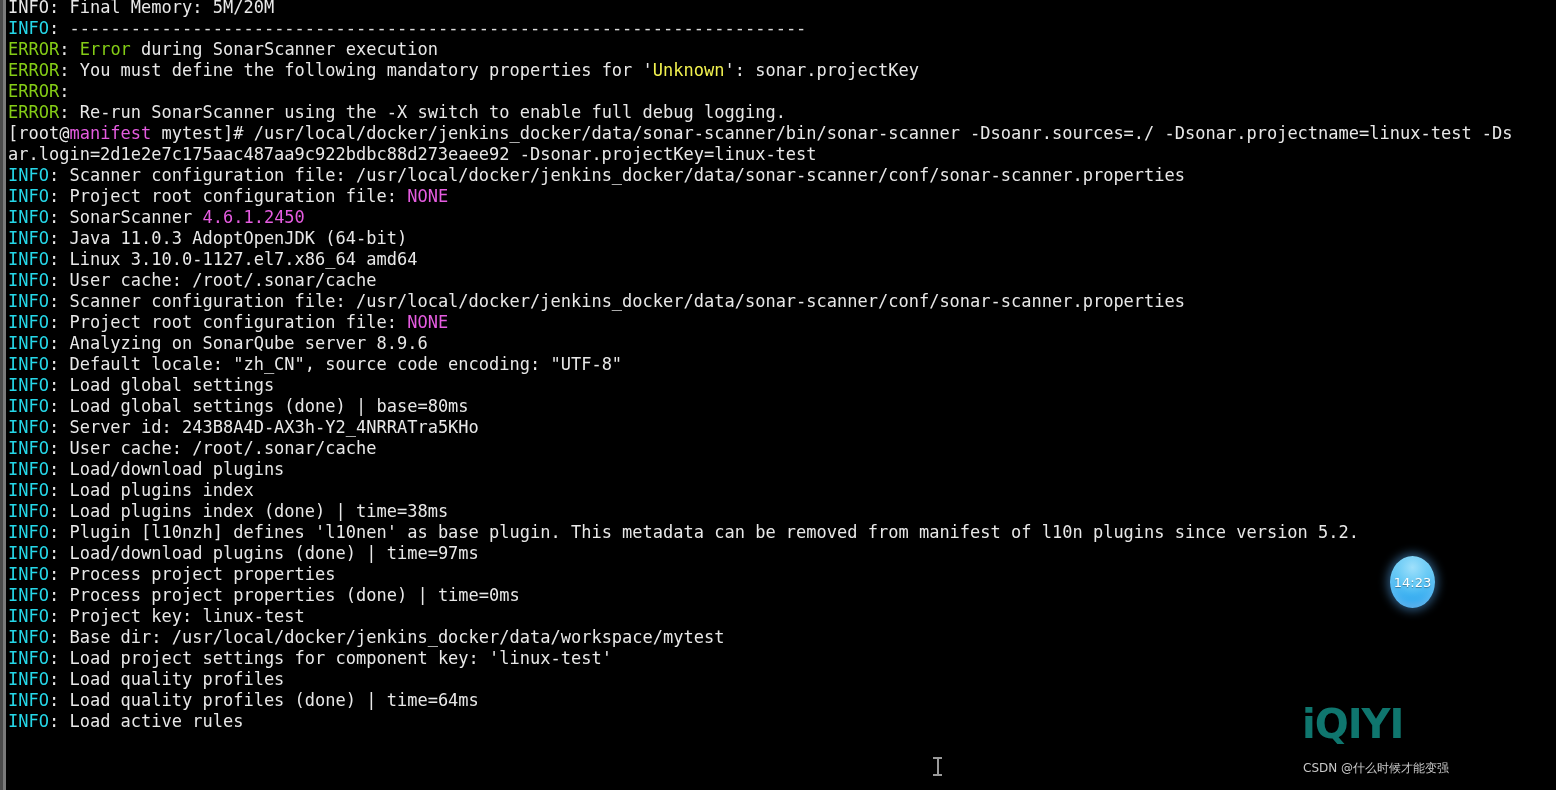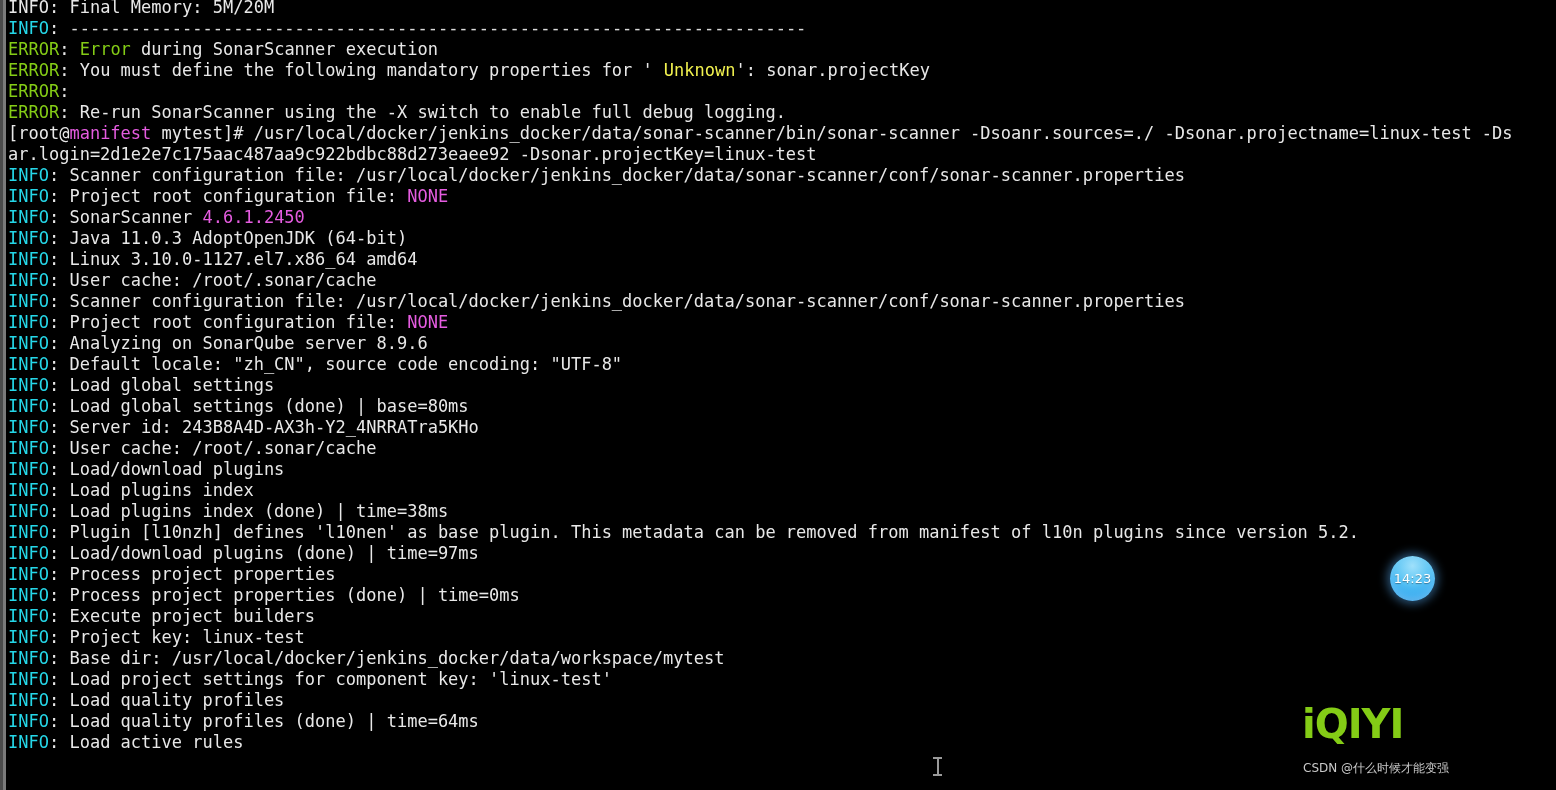--- a/index.html
+++ b/index.html
@@ -55,30 +55,30 @@
     white-space: pre;
     overflow: hidden;
     letter-spacing: 0px;
     font-family: "DejaVu Sans Mono", "Liberation Mono", monospace;
   }
 
   .c-info   { color: #25d7e8; }
   .c-err    { color: #84cc16; }
   .c-white  { color: #e8e8e8; }
   .c-mag    { color: #e55ce0; }
-  .c-yel    { color: #f2f24f; margin-left: 11px; }
+  .c-yel    { color: #f2f24f; }
   .c-dash   { color: #d8d8d8; }
 
   
   #clock-widget {
     position: absolute;
     left: 1390px;
     top: 556px;
     width: 45px;
-    height: 45px;
+    height: 52px;
     border-radius: 50%;
     background: radial-gradient(circle at 50% 22%, #9fe0fb 0%, #63c8f5 38%, #2aa6ef 72%, #1b86d8 100%);
     box-shadow: 0 0 10px 3px rgba(90,180,255,0.45), inset 0 -5px 9px rgba(255,255,255,0.28);
     display: flex;
     align-items: center;
     justify-content: center;
   }
   #clock-time {
     font-family: "DejaVu Sans", "Liberation Sans", sans-serif;
     font-size: 13px;
@@ -90,21 +90,21 @@
   
   #watermark {
     position: absolute;
     left: 1302px;
     top: 702px;
     width: 124px;
     height: 44px;
     font-family: "DejaVu Sans", "Liberation Sans", sans-serif;
     font-size: 40px;
     font-weight: bold;
-    color: #84cc16;
+    color: #0f766e;
     letter-spacing: -1px;
     line-height: 44px;
     user-select: none;
   }
 
   #csdn-credit {
     position: absolute;
     left: 1303px;
     top: 760px;
     font-family: "DejaVu Sans", "Liberation Sans", sans-serif;
@@ -168,21 +168,20 @@
       <div class="line"><span class="c-info">INFO</span><span class="c-white">: Load global settings (done) | base=80ms</span></div>
       <div class="line"><span class="c-info">INFO</span><span class="c-white">: Server id: 243B8A4D-AX3h-Y2_4NRRATra5KHo</span></div>
       <div class="line"><span class="c-info">INFO</span><span class="c-white">: User cache: /root/.sonar/cache</span></div>
       <div class="line"><span class="c-info">INFO</span><span class="c-white">: Load/download plugins</span></div>
       <div class="line"><span class="c-info">INFO</span><span class="c-white">: Load plugins index</span></div>
       <div class="line"><span class="c-info">INFO</span><span class="c-white">: Load plugins index (done) | time=38ms</span></div>
       <div class="line"><span class="c-info">INFO</span><span class="c-white">: Plugin [l10nzh] defines 'l10nen' as base plugin. This metadata can be removed from manifest of l10n plugins since version 5.2.</span></div>
       <div class="line"><span class="c-info">INFO</span><span class="c-white">: Load/download plugins (done) | time=97ms</span></div>
       <div class="line"><span class="c-info">INFO</span><span class="c-white">: Process project properties</span></div>
       <div class="line"><span class="c-info">INFO</span><span class="c-white">: Process project properties (done) | time=0ms</span></div>
-      <div class="line"><span class="c-info">INFO</span><span class="c-white">: Execute project builders</span></div>
       <div class="line"><span class="c-info">INFO</span><span class="c-white">: Project key: linux-test</span></div>
       <div class="line"><span class="c-info">INFO</span><span class="c-white">: Base dir: /usr/local/docker/jenkins_docker/data/workspace/mytest</span></div>
       <div class="line"><span class="c-info">INFO</span><span class="c-white">: Load project settings for component key: 'linux-test'</span></div>
       <div class="line"><span class="c-info">INFO</span><span class="c-white">: Load quality profiles</span></div>
       <div class="line"><span class="c-info">INFO</span><span class="c-white">: Load quality profiles (done) | time=64ms</span></div>
       <div class="line"><span class="c-info">INFO</span><span class="c-white">: Load active rules</span></div>
     </div>
 
   <div id="clock-widget">
     <span id="clock-time">14:23</span>

